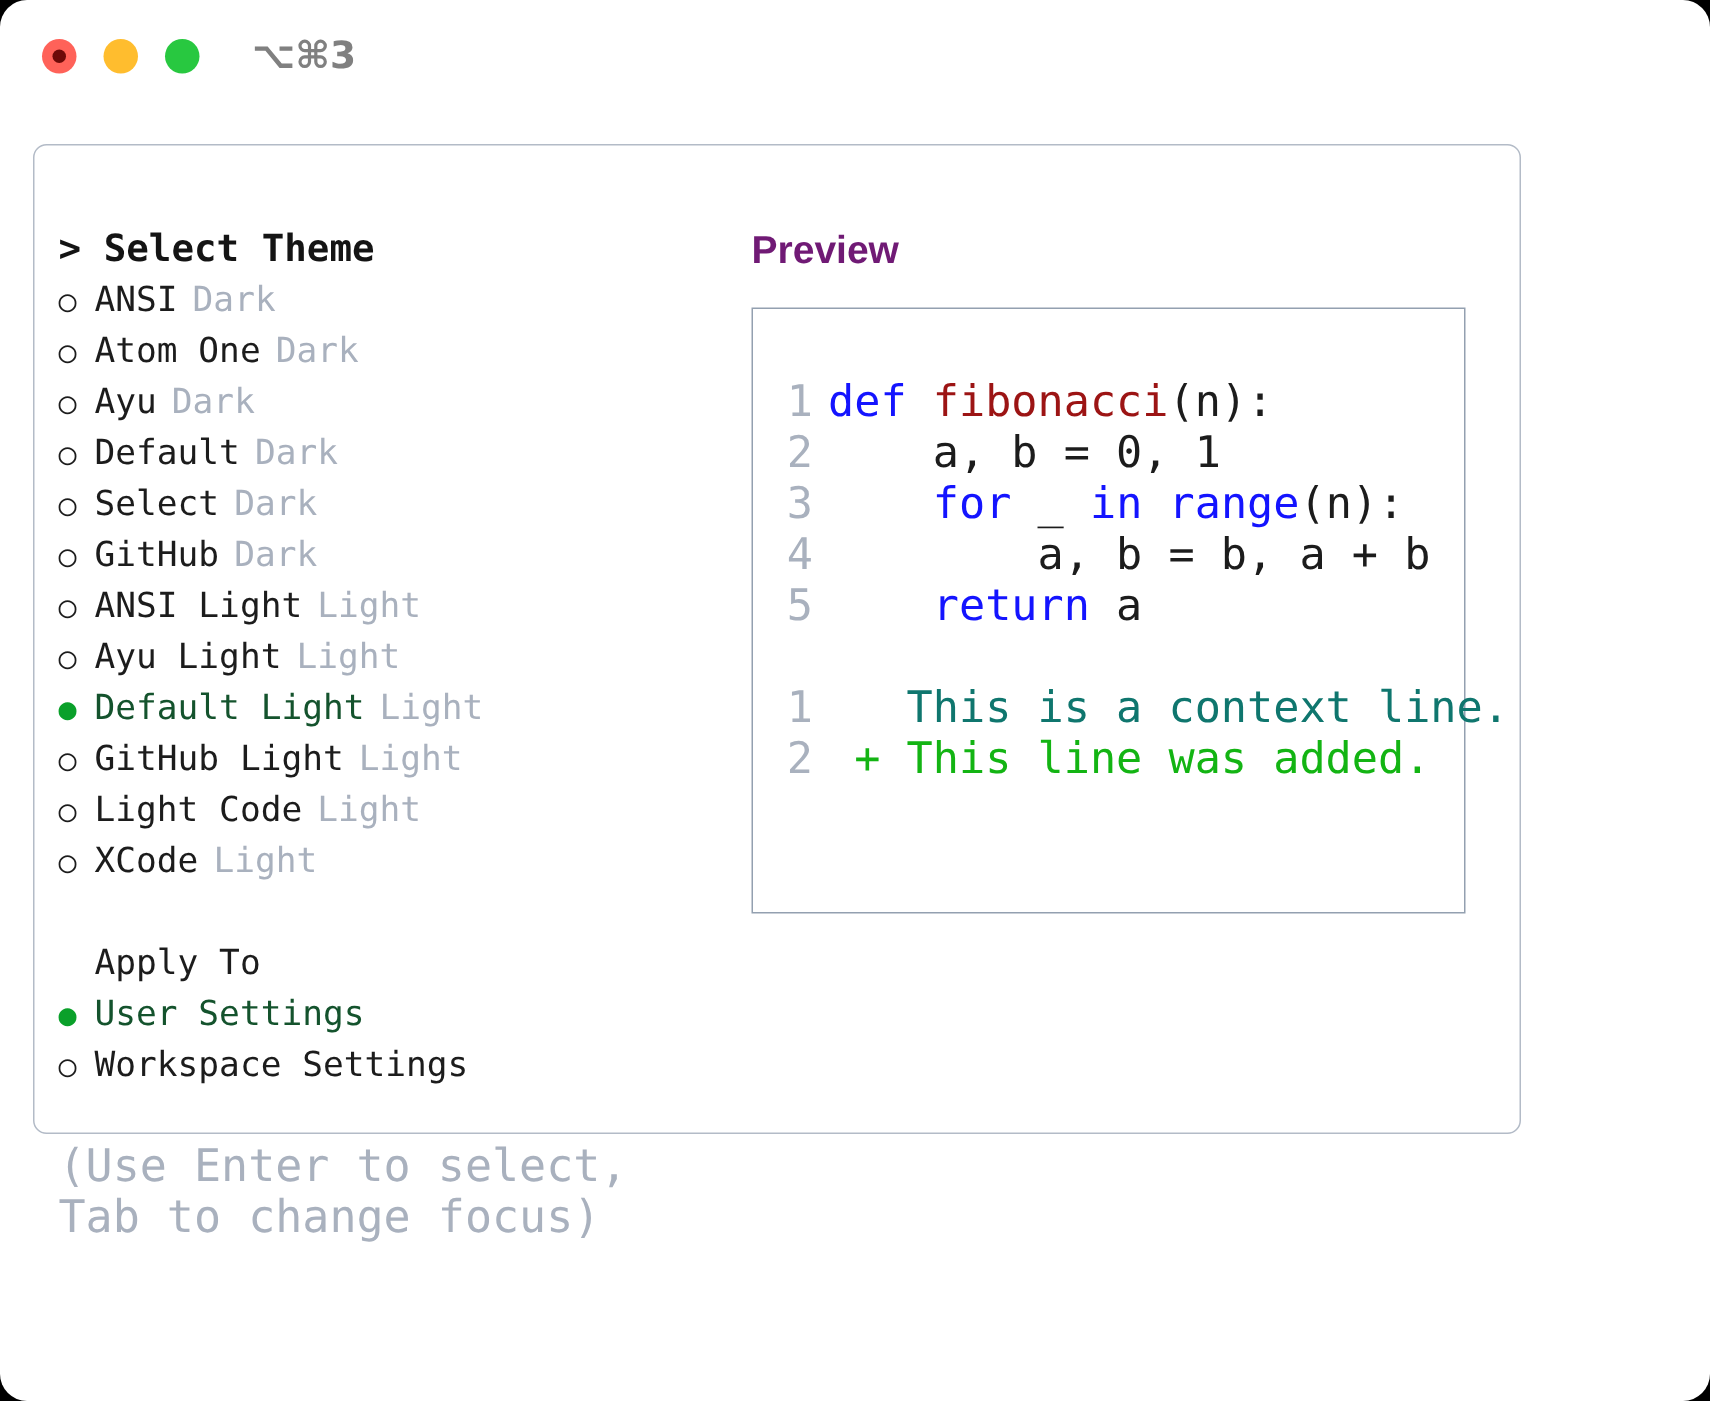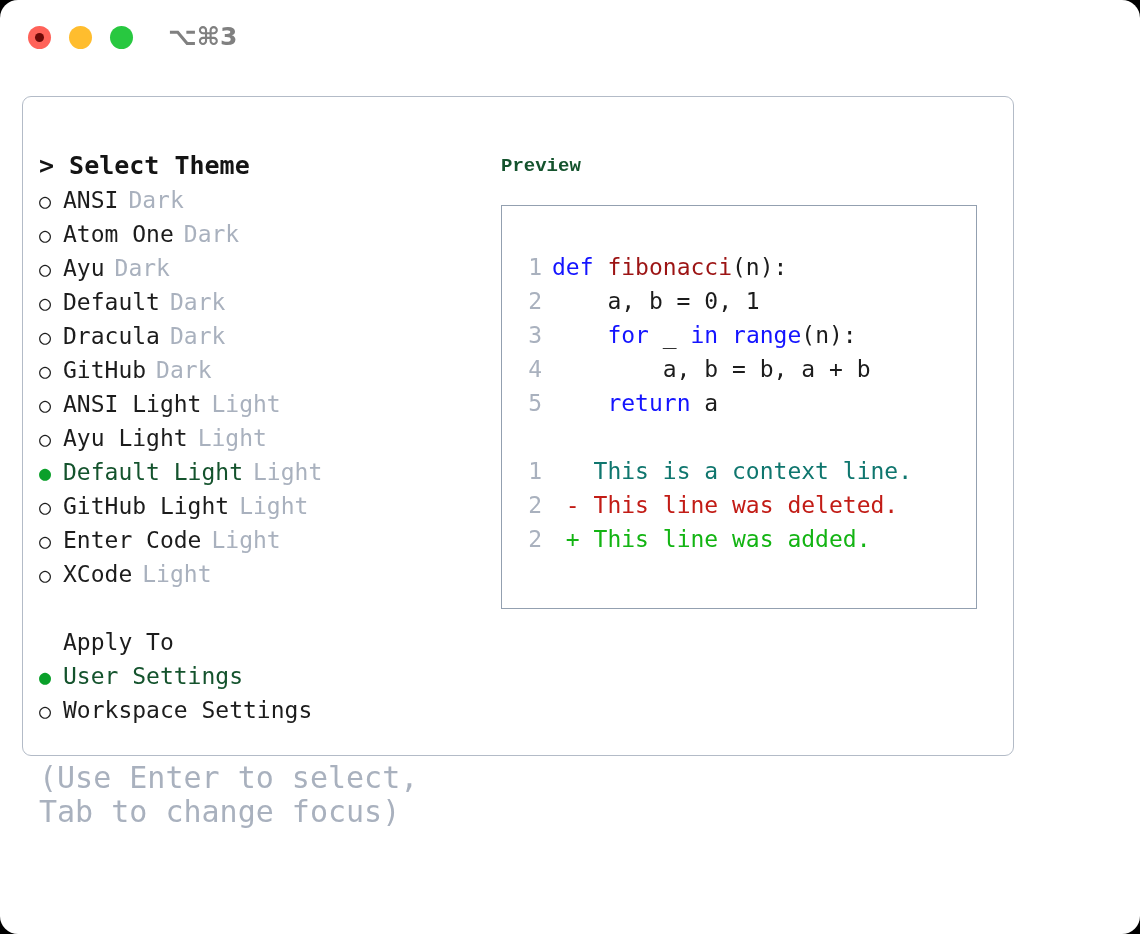--- a/index.html
+++ b/index.html
@@ -149,42 +149,42 @@
     font-family: "DejaVu Sans Mono", monospace;
     font-size: 30px;
     line-height: 34px;
     color: #a9b1be;
     width: 420px;
     white-space: pre-wrap;
   }
 
   
   .preview-title {
-    font-family: Liberation Mono, monospace;
-    font-size: 19px;
+    font-family: Liberation Sans, sans-serif;
+    font-size: 26px;
     font-weight: bold;
-    color: #14532d;
+    color: #701a75;
     line-height: 34px;
     white-space: pre;
   }
   .preview-box {
     margin-top: 22px;
     width: 476px;
     height: 404px;
     border: 1.5px solid #93a0b0;
     box-sizing: border-box;
     background: #ffffff;
     position: relative;
   }
   .code {
     position: absolute;
     left: 14px;
     top: 44px;
     font-family: "DejaVu Sans Mono", monospace;
-    font-size: 23px;
+    font-size: 29px;
     line-height: 34px;
   }
   .cline {
     white-space: pre;
     height: 34px;
     line-height: 34px;
   }
   .lnum {
     color: #a9b1be;
     display: inline-block;
@@ -217,27 +217,27 @@
   <div class="panel">
     <div class="columns">
 
       <div class="left-col">
         <div class="section-title">&gt; Select Theme</div>
         <div class="list" id="theme-list">
             <div class="row"><span class="marker">○</span><span class="label">ANSI</span><span class="suffix">Dark</span></div>
             <div class="row"><span class="marker">○</span><span class="label">Atom One</span><span class="suffix">Dark</span></div>
             <div class="row"><span class="marker">○</span><span class="label">Ayu</span><span class="suffix">Dark</span></div>
             <div class="row"><span class="marker">○</span><span class="label">Default</span><span class="suffix">Dark</span></div>
-            <div class="row"><span class="marker">○</span><span class="label">Dracula</span><span class="suffix">Dark</span></div>
+            <div class="row"><span class="marker">○</span><span class="label">Select</span><span class="suffix">Dark</span></div>
             <div class="row"><span class="marker">○</span><span class="label">GitHub</span><span class="suffix">Dark</span></div>
             <div class="row"><span class="marker">○</span><span class="label">ANSI Light</span><span class="suffix">Light</span></div>
             <div class="row"><span class="marker">○</span><span class="label">Ayu Light</span><span class="suffix">Light</span></div>
             <div class="row selected"><span class="marker sel">●</span><span class="label">Default Light</span><span class="suffix">Light</span></div>
             <div class="row"><span class="marker">○</span><span class="label">GitHub Light</span><span class="suffix">Light</span></div>
-            <div class="row"><span class="marker">○</span><span class="label">Enter Code</span><span class="suffix">Light</span></div>
+            <div class="row"><span class="marker">○</span><span class="label">Light Code</span><span class="suffix">Light</span></div>
             <div class="row"><span class="marker">○</span><span class="label">XCode</span><span class="suffix">Light</span></div>
           </div>
 
         <div class="spacer-sm"></div>
 
         <div class="row">
           <span class="marker"> </span>
           <span class="label">Apply To</span>
         </div>
         <div class="list" id="apply-list">
@@ -254,21 +254,20 @@
         <div class="preview-title">Preview</div>
         <div class="preview-box">
           <div class="code" id="code-block">
               <div class="cline"><span class="lnum">1</span><span class="tok-kw">def </span><span class="tok-fn">fibonacci</span><span class="tok-plain">(n):</span></div>
               <div class="cline"><span class="lnum">2</span><span class="tok-plain">    a, b = 0, 1</span></div>
               <div class="cline"><span class="lnum">3</span><span class="tok-plain">    </span><span class="tok-kw">for</span><span class="tok-plain"> _ </span><span class="tok-kw">in</span><span class="tok-plain"> </span><span class="tok-kw">range</span><span class="tok-plain">(n):</span></div>
               <div class="cline"><span class="lnum">4</span><span class="tok-plain">        a, b = b, a + b</span></div>
               <div class="cline"><span class="lnum">5</span><span class="tok-plain">    </span><span class="tok-kw">return</span><span class="tok-plain"> a</span></div>
               <div class="gap"></div>
               <div class="cline"><span class="lnum">1</span><span class="tok-ctx">  </span><span class="tok-ctx"> This is a context line.</span></div>
-              <div class="cline"><span class="lnum">2</span><span class="tok-del"> -</span><span class="tok-del"> This line was deleted.</span></div>
               <div class="cline"><span class="lnum">2</span><span class="tok-add"> +</span><span class="tok-add"> This line was added.</span></div>
             </div>
         </div>
       </div>
 
     </div>
   </div>
 </div>
 
 </body></html>

